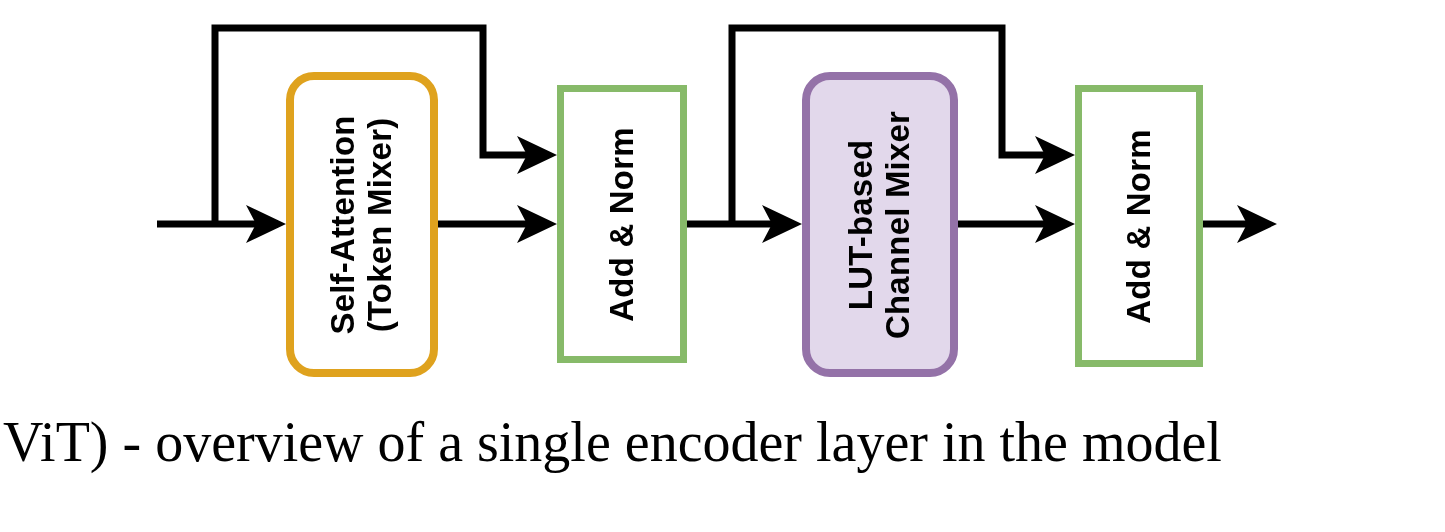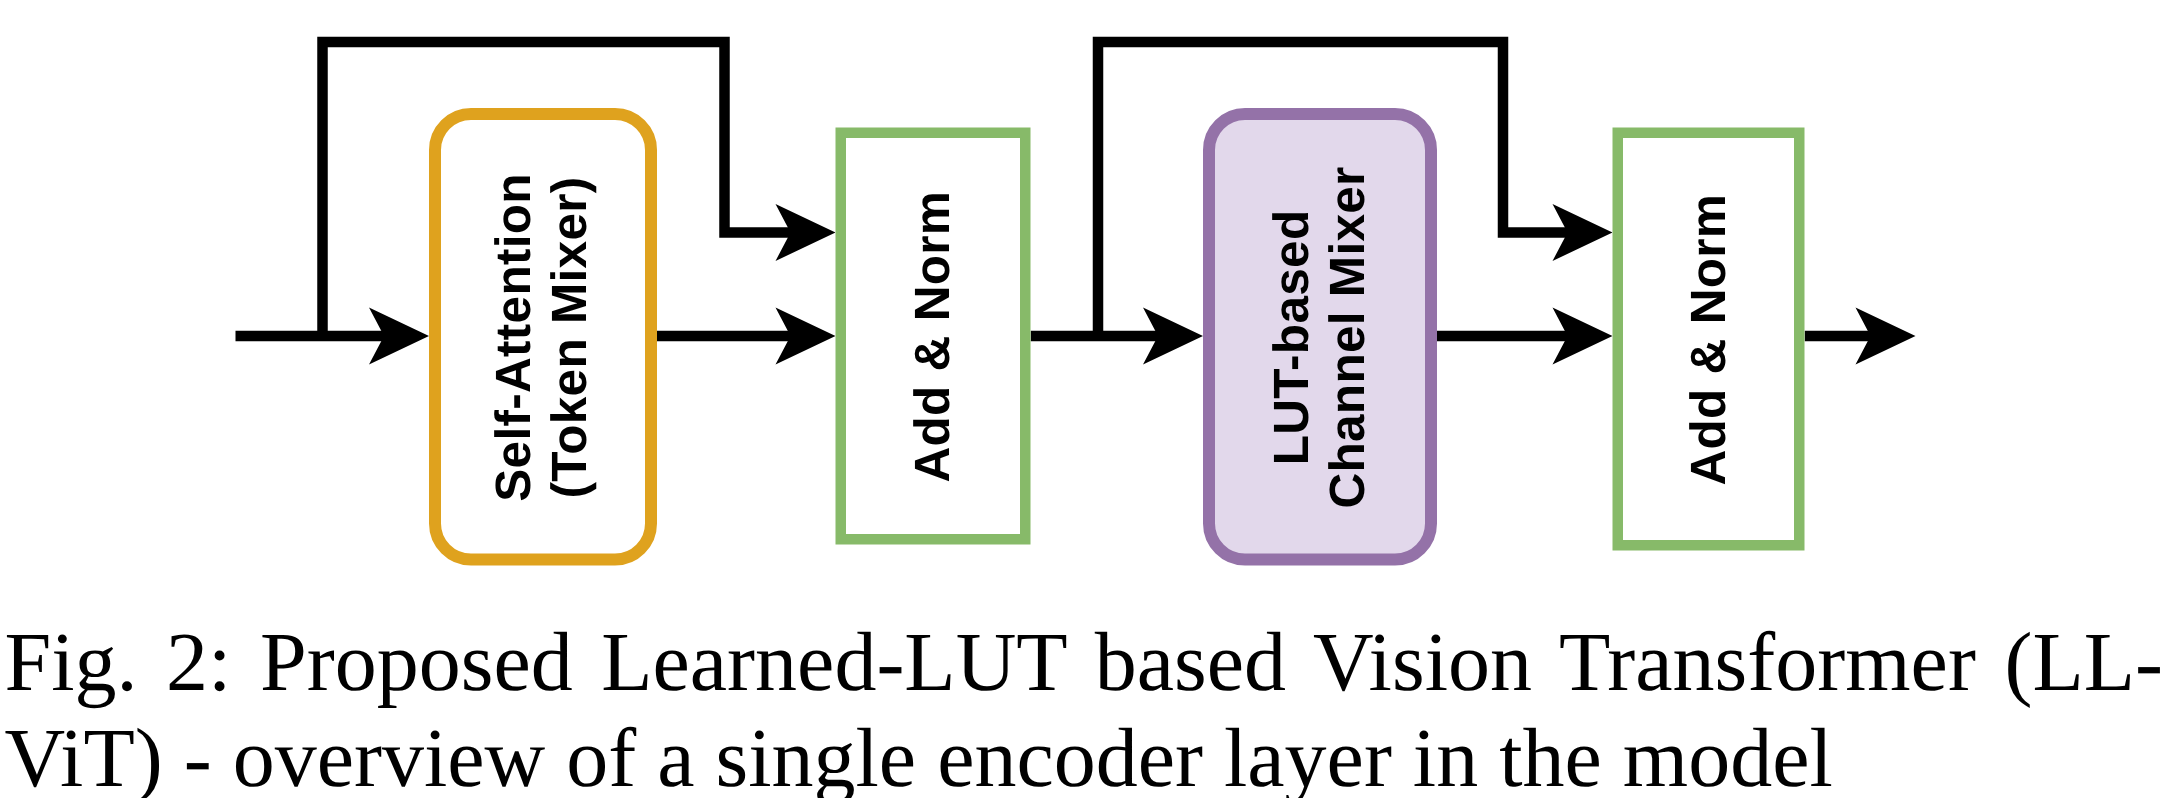--- a/index.html
+++ b/index.html
@@ -80,17 +80,16 @@
     </div>
   </div>
 
   <div class="block b-an2" style="border-color: rgb(135, 186, 105); background-color: rgb(255, 255, 255);">
     <div class="rot">
       <span>Add &amp; Norm</span>
     </div>
   </div>
 
   <div class="caption">
-    <div class="cap-line-1">Fig. 2: Proposed Learned-LUT based Vision Transformer (LL-</div>
     <div class="cap-line-2">ViT) - overview of a single encoder layer in the model</div>
   </div>
 
 </div>
 
 </body></html>

